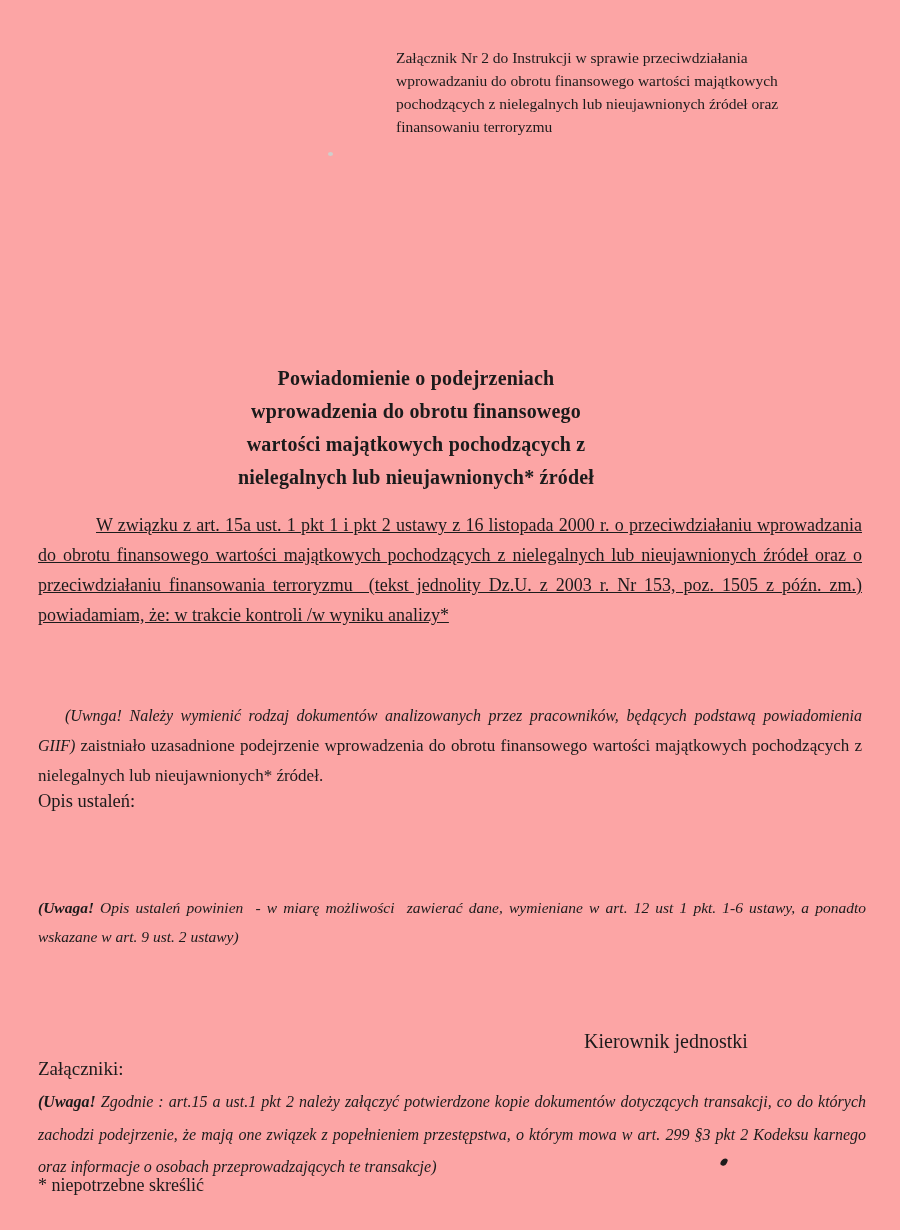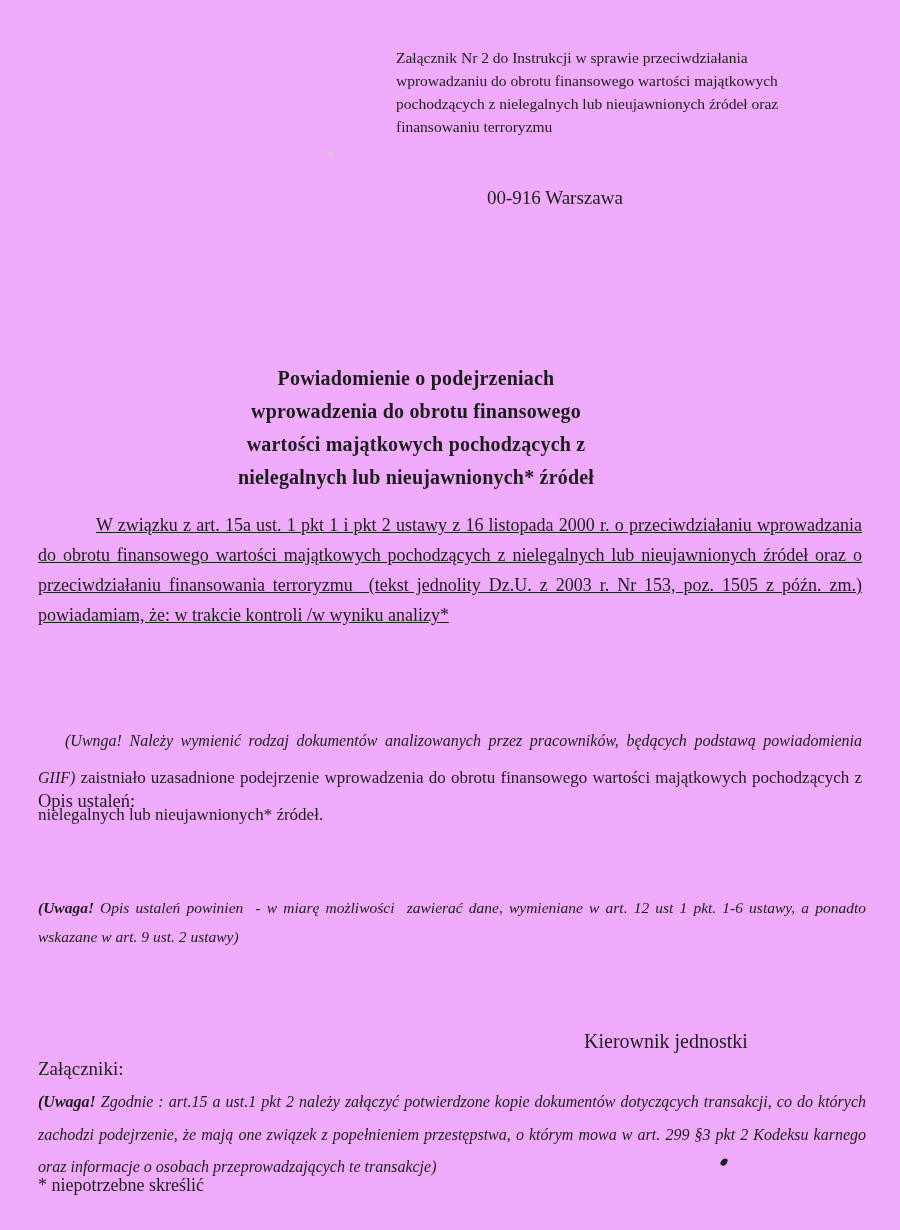--- a/index.html
+++ b/index.html
@@ -5,21 +5,21 @@
   html, body {
     margin: 0;
     padding: 0;
     background: #e8e8e8;
   }
   .page {
     position: relative;
     width: 900px;
     height: 1230px;
     margin: 0 auto;
-    background: #f0abfc;
+    background: #fca5a5;
     color: #1b1b1b;
     font-family: "Liberation Serif", "DejaVu Serif", serif;
     overflow: hidden;
   }
   .abs { position: absolute; }
 
   .annex-note {
     left: 396px; top: 46px; width: 472px;
     font-size: 15.5px; line-height: 23px;
     white-space: pre-line;
@@ -39,22 +39,22 @@
     letter-spacing: 0.2px;
   }
 
   .intro-paragraph {
     left: 38px; top: 510px; width: 824px;
     font-size: 18px; line-height: 30px;
     text-align: justify; text-indent: 58px; text-decoration: underline;
   }
 
   .note-documents {
-    left: 38px; top: 722px; width: 824px;
-    font-size: 17px; line-height: 37px;
+    left: 38px; top: 701px; width: 824px;
+    font-size: 17px; line-height: 30px;
     text-align: justify; text-indent: 27px;
   }
   .note-documents .it { font-style: italic; font-size: 16px; }
 
   .findings-label {
     left: 38px; top: 791px;
     font-size: 18.5px;
     text-align: right;
   }
 
@@ -105,21 +105,20 @@
 <body>
 
 <div class="page">
 
   <div class="abs annex-note">Załącznik Nr 2 do Instrukcji w sprawie przeciwdziałania
 wprowadzaniu do obrotu finansowego wartości majątkowych
 pochodzących z nielegalnych lub nieujawnionych źródeł oraz
 finansowaniu terroryzmu</div>
 
   <div class="abs recipient">
-    <div class="city-line">00-916 Warszawa</div>
   </div>
 
   <div class="abs doc-title">Powiadomienie o podejrzeniach
 wprowadzenia do obrotu finansowego
 wartości majątkowych pochodzących z
 nielegalnych lub nieujawnionych* źródeł</div>
 
   <div class="abs intro-paragraph">W związku z art. 15a ust. 1 pkt 1 i pkt 2 ustawy z 16 listopada 2000 r. o przeciwdziałaniu wprowadzania do obrotu finansowego wartości majątkowych pochodzących z nielegalnych lub nieujawnionych źródeł oraz o przeciwdziałaniu finansowania terroryzmu&nbsp; (tekst jednolity Dz.U. z 2003 r. Nr 153, poz. 1505 z późn. zm.) powiadamiam, że: w trakcie kontroli /w wyniku analizy*</div>
 
   <div class="abs note-documents">

